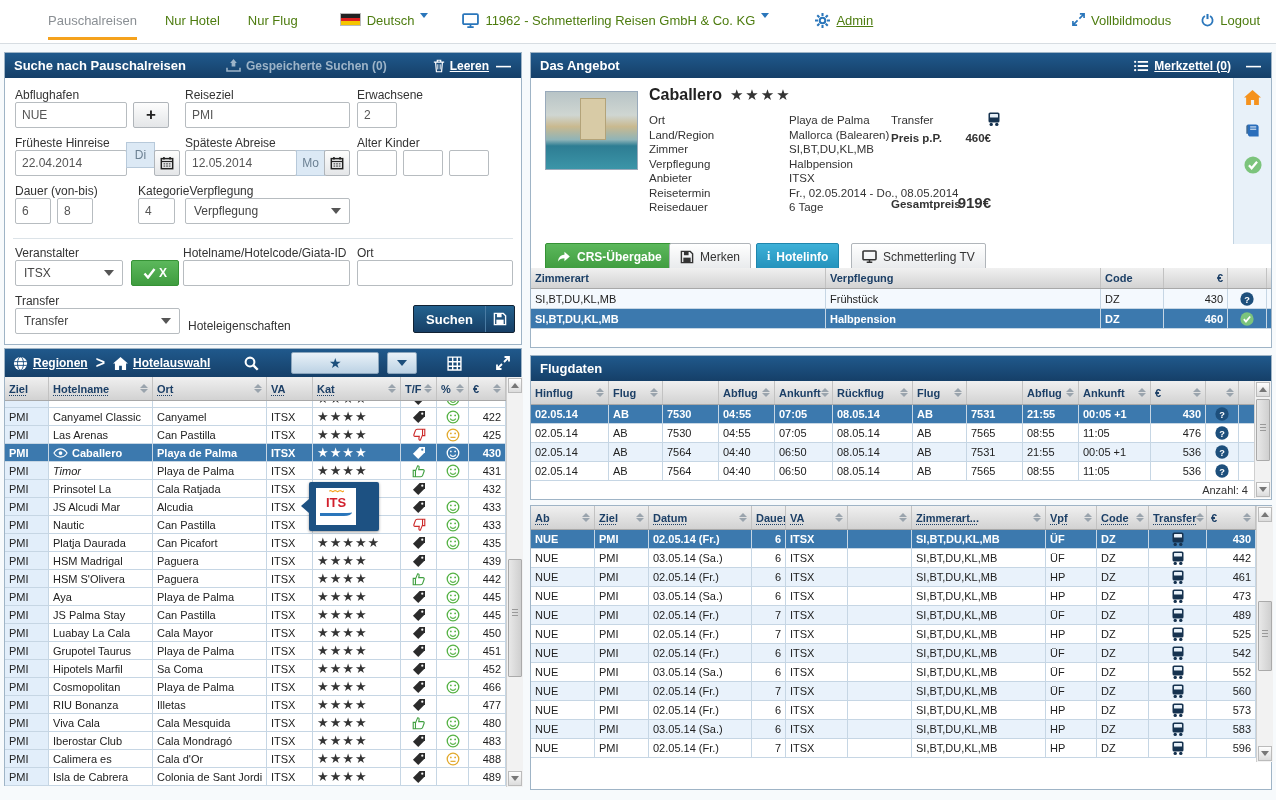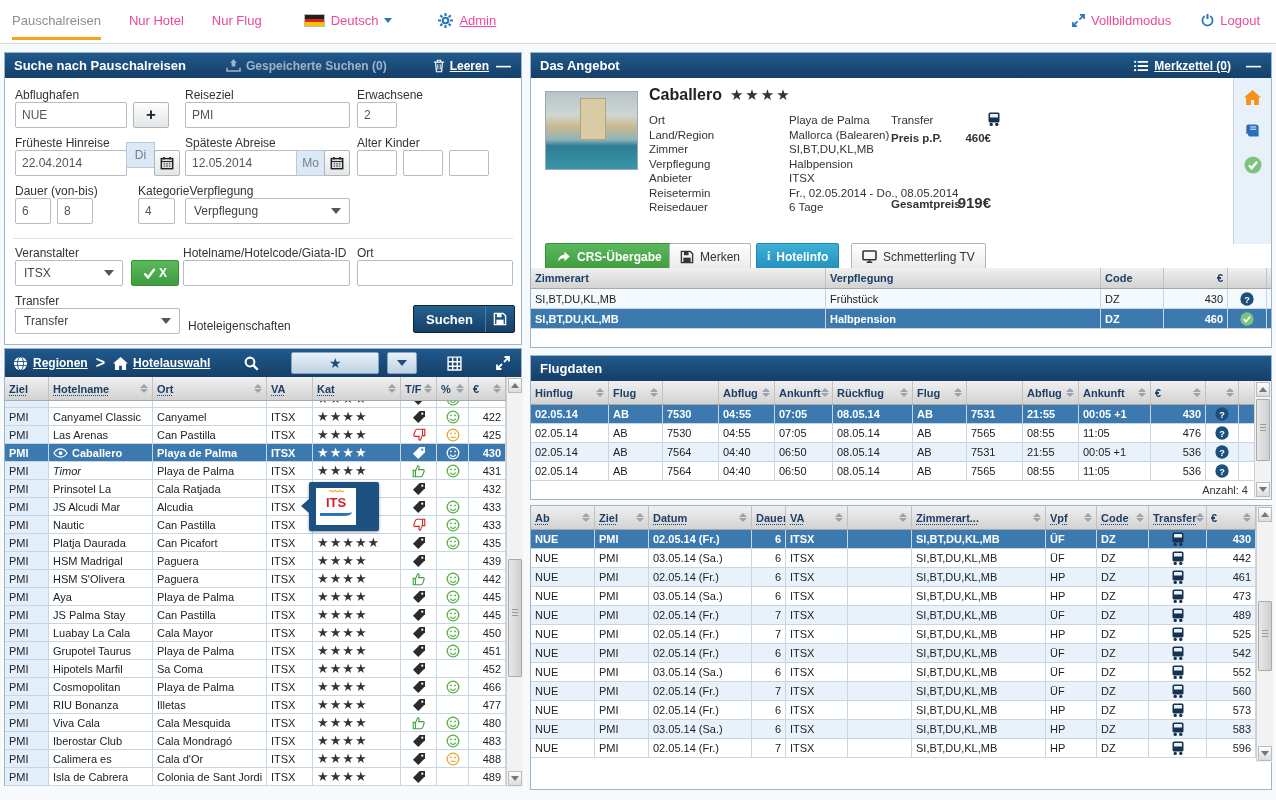--- a/index.html
+++ b/index.html
@@ -4,22 +4,22 @@
 <style>
   * { margin:0; padding:0; box-sizing:border-box; }
   html,body { width:1276px; height:800px; overflow:hidden;
     font-family:"Liberation Sans","DejaVu Sans",sans-serif; background:#f7fafc; }
   .link { color:#2a76bb; text-decoration:none; cursor:pointer; }
   svg { display:block; }
 
   
   #topnav { position:absolute; left:0; top:0; width:1276px; height:44px; background:#fff;
     border-bottom:1px solid #d7dde2; font-size:13px; }
-  #topnav .navrow { display:flex; align-items:center; height:40px; padding-left:12px; gap:28px; }
-  .navitem { display:flex; align-items:center; gap:6px; color:#ec4899; cursor:pointer; white-space:nowrap; }
+  #topnav .navrow { display:flex; align-items:center; height:40px; padding-left:24px; gap:28px;margin-left:24px; }
+  .navitem { display:flex; gap:6px; color:#4d7c0f; cursor:pointer; white-space:nowrap; }
   .navtab-active { color:#8a8f94; position:relative; height:40px; display:flex; align-items:center; }
   .navtab-active:after { content:""; position:absolute; left:0; right:0; bottom:0; height:3px; background:#f5a21d; }
   .flag { width:21px; height:13px; display:inline-block; border:1px solid #bbb;
     background:linear-gradient(#222 33%, #d22 33%, #d22 66%, #f4c500 66%); }
   .caret-sm { width:0; height:0; border-left:4px solid transparent; border-right:4px solid transparent; border-top:5px solid #2a76bb; }
   #nav-right { position:absolute; right:16px; top:0; height:40px; display:flex; align-items:center; gap:30px; }
 
   
   .panel { position:absolute; background:#fff; border:1px solid #9fb4c6; }
   .phead { height:25px; background:linear-gradient(180deg,#20598c,#153f68); color:#fff;
@@ -144,20 +144,30 @@
     </div>
     <div class="navitem">
       <span>Nur Hotel</span>
     </div>
     <div class="navitem">
       <span>Nur Flug</span>
     </div>
     <div class="navitem" style="margin-left:14px;">
       <span class="flag"></span>
       <span>Deutsch</span>
+      <span class="caret-sm"></span>
+    </div>
+    <div class="navitem" style="margin-left:6px;">
+      <span class="ic">
+          <svg width="17" height="15" viewBox="0 0 16 14">
+            <rect x="1" y="1" width="14" height="9.5" rx="1" fill="none" stroke="#2a76bb" stroke-width="1.7"></rect>
+            <path d="M5 13.2h6M8 10.8v2.4" stroke="#2a76bb" stroke-width="1.6"></path>
+          </svg>
+        </span>
+      <span>11962 - Schmetterling Reisen GmbH &amp; Co. KG</span>
       <span class="caret-sm"></span>
     </div>
     <div class="navitem" style="margin-left:18px;text-decoration:underline;">
       <span class="ic">
           <svg width="15" height="15" viewBox="0 0 16 16">
             <circle cx="8" cy="8" r="3" fill="none" stroke="#2a76bb" stroke-width="2.2"></circle>
             <g stroke="#2a76bb" stroke-width="2.2">
               <path d="M8 0v3.2M8 12.8V16M0 8h3.2M12.8 8H16M2.4 2.4l2.2 2.2M11.4 11.4l2.2 2.2M13.6 2.4l-2.2 2.2M4.6 11.4l-2.2 2.2"></path>
             </g>
           </svg>

